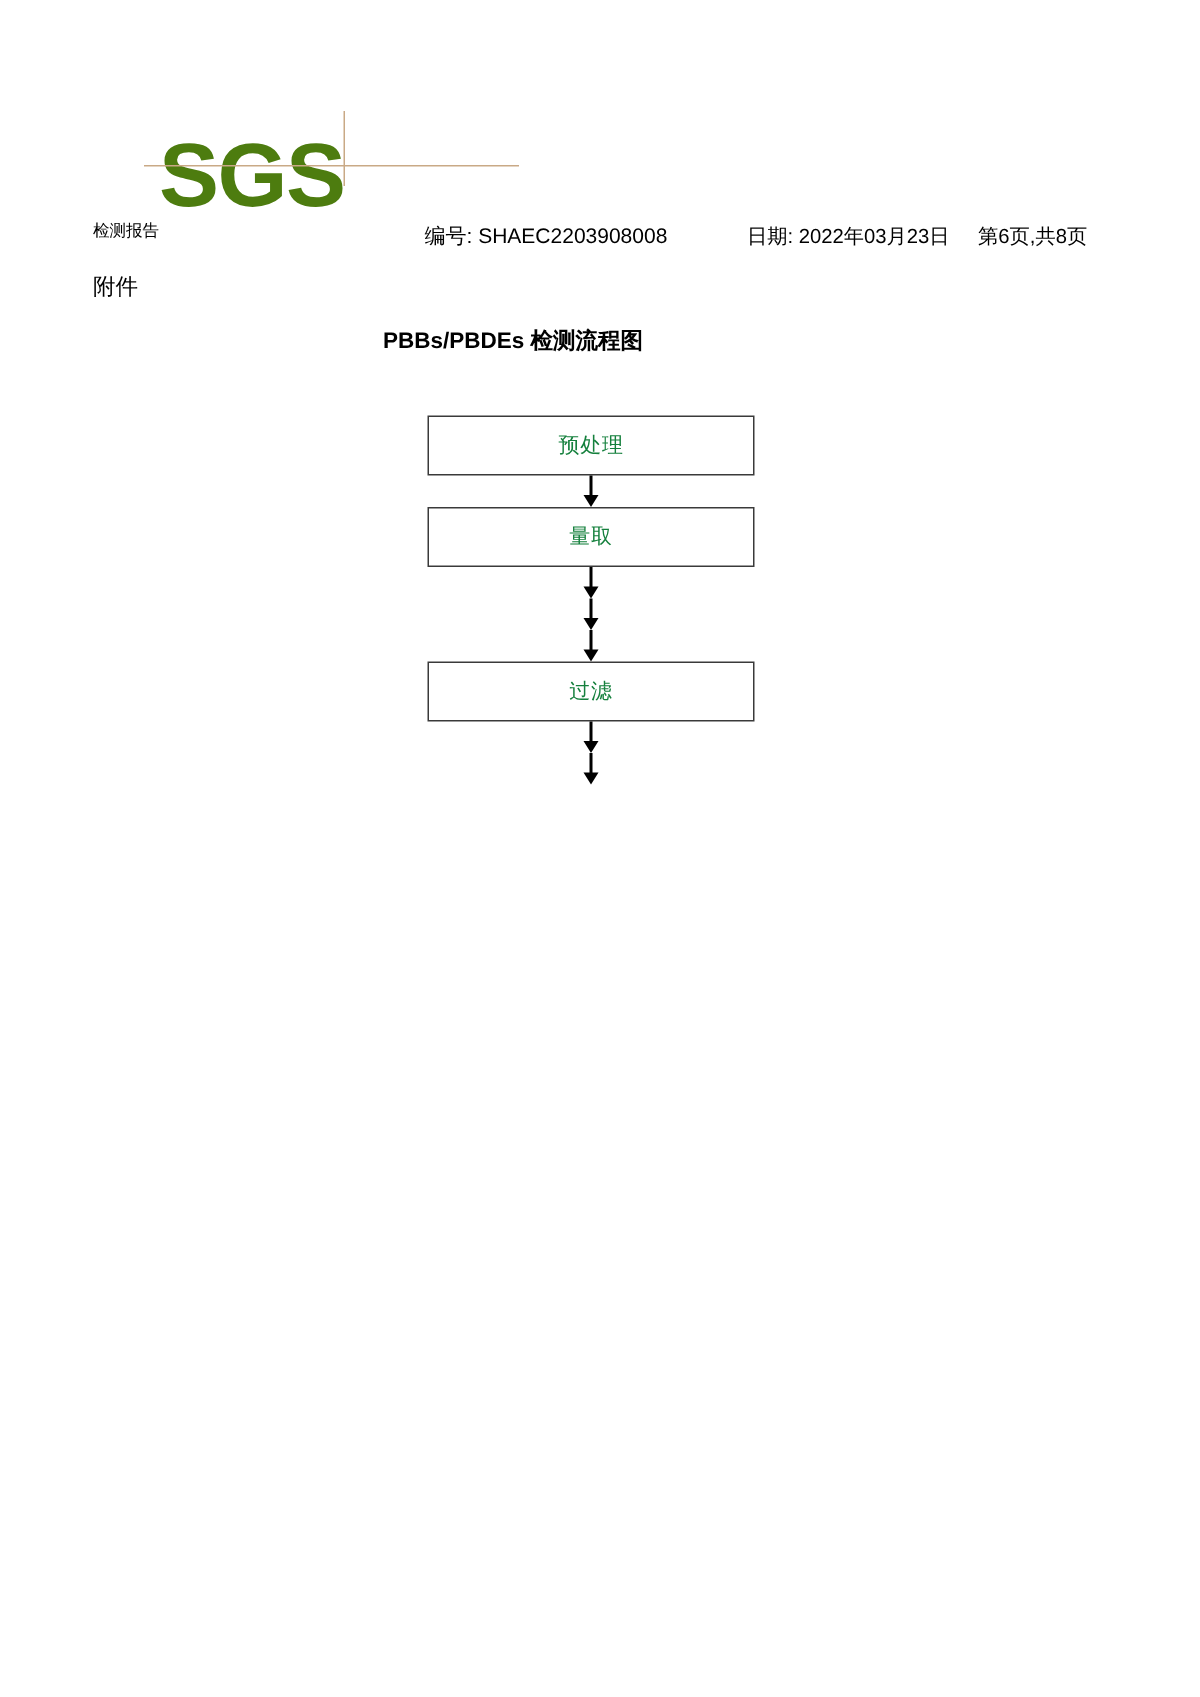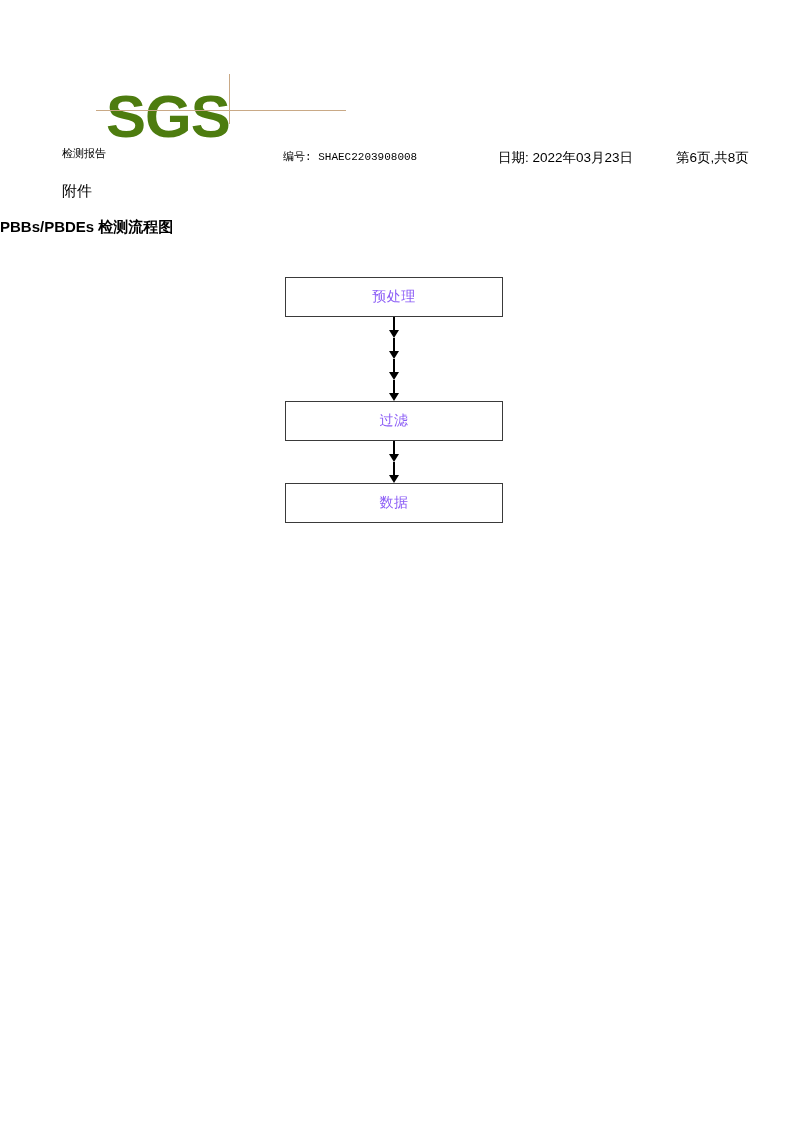--- a/index.html
+++ b/index.html
@@ -55,80 +55,79 @@
     position: absolute;
     left: 62px;
     top: 146px;
     font-size: 11px;
     color: #000;
   }
   .hdr-no {
     position: absolute;
     left: 283px;
     top: 149px;
-    font-size: 11px;
-    font-family: Liberation Mono, monospace;
+    font-size: 14px;
+    font-family: Liberation Sans, sans-serif;
     color: #000;
     white-space: nowrap;
   }
   .hdr-date {
     position: absolute;
     left: 498px;
     top: 149px;
     font-size: 13.5px;
     font-family: Liberation Sans, sans-serif;
     color: #000;
     white-space: nowrap;
   }
   .hdr-page {
     position: absolute;
     left: 652px;
     top: 149px;
     font-size: 13.5px;
     font-family: "Liberation Sans", "DejaVu Sans", sans-serif;
     color: #000;
     white-space: nowrap;
-    margin-left: 24px;
   }
   .hdr-attach {
     position: absolute;
     left: 62px;
     top: 182px;
     font-size: 15px;
     color: #000;
   }
 
   
   .chart-title {
     position: absolute;
     left: 0;
     top: 218px;
     width: 684px;
-    text-align: left;
+    text-align: center;
     font-family: "Liberation Sans", "DejaVu Sans", sans-serif;
     font-weight: bold;
     font-size: 15px;
     color: #000;
   }
   .flow {
     position: absolute;
     left: 285px;
     top: 277px;
     width: 218px;
   }
   .flow-box {
     width: 218px;
     height: 40px;
     border: 1.2px solid #3a3a3a;
     background: #ffffff;
     display: flex;
     align-items: center;
     justify-content: center;
     font-size: 14px;
-    color: #8b5cf6;
+    color: #15803d;
     letter-spacing: 0.5px;
   }
   .flow-arrow {
     width: 218px;
     height: 21px;
     position: relative;
   }
   .flow-arrow .shaft {
     position: absolute;
     left: 50%;
@@ -175,20 +174,21 @@
 <div class="hdr-attach">附件</div>
 
 <div class="chart-title">PBBs/PBDEs 检测流程图</div>
 
 <div class="flow" id="flow-container">
     <div class="flow-box">预处理</div>
     <div class="flow-arrow">
       <span class="shaft"></span>
       <span class="head"></span>
     </div>
+    <div class="flow-box">量取</div>
     <div class="flow-arrow">
       <span class="shaft"></span>
       <span class="head"></span>
     </div>
     <div class="flow-arrow">
       <span class="shaft"></span>
       <span class="head"></span>
     </div>
     <div class="flow-arrow">
       <span class="shaft"></span>
@@ -196,21 +196,20 @@
     </div>
     <div class="flow-box">过滤</div>
     <div class="flow-arrow">
       <span class="shaft"></span>
       <span class="head"></span>
     </div>
     <div class="flow-arrow">
       <span class="shaft"></span>
       <span class="head"></span>
     </div>
-    <div class="flow-box">数据</div>
   </div>
 
 <div class="footer">
 
   
 
   
 
   
   

